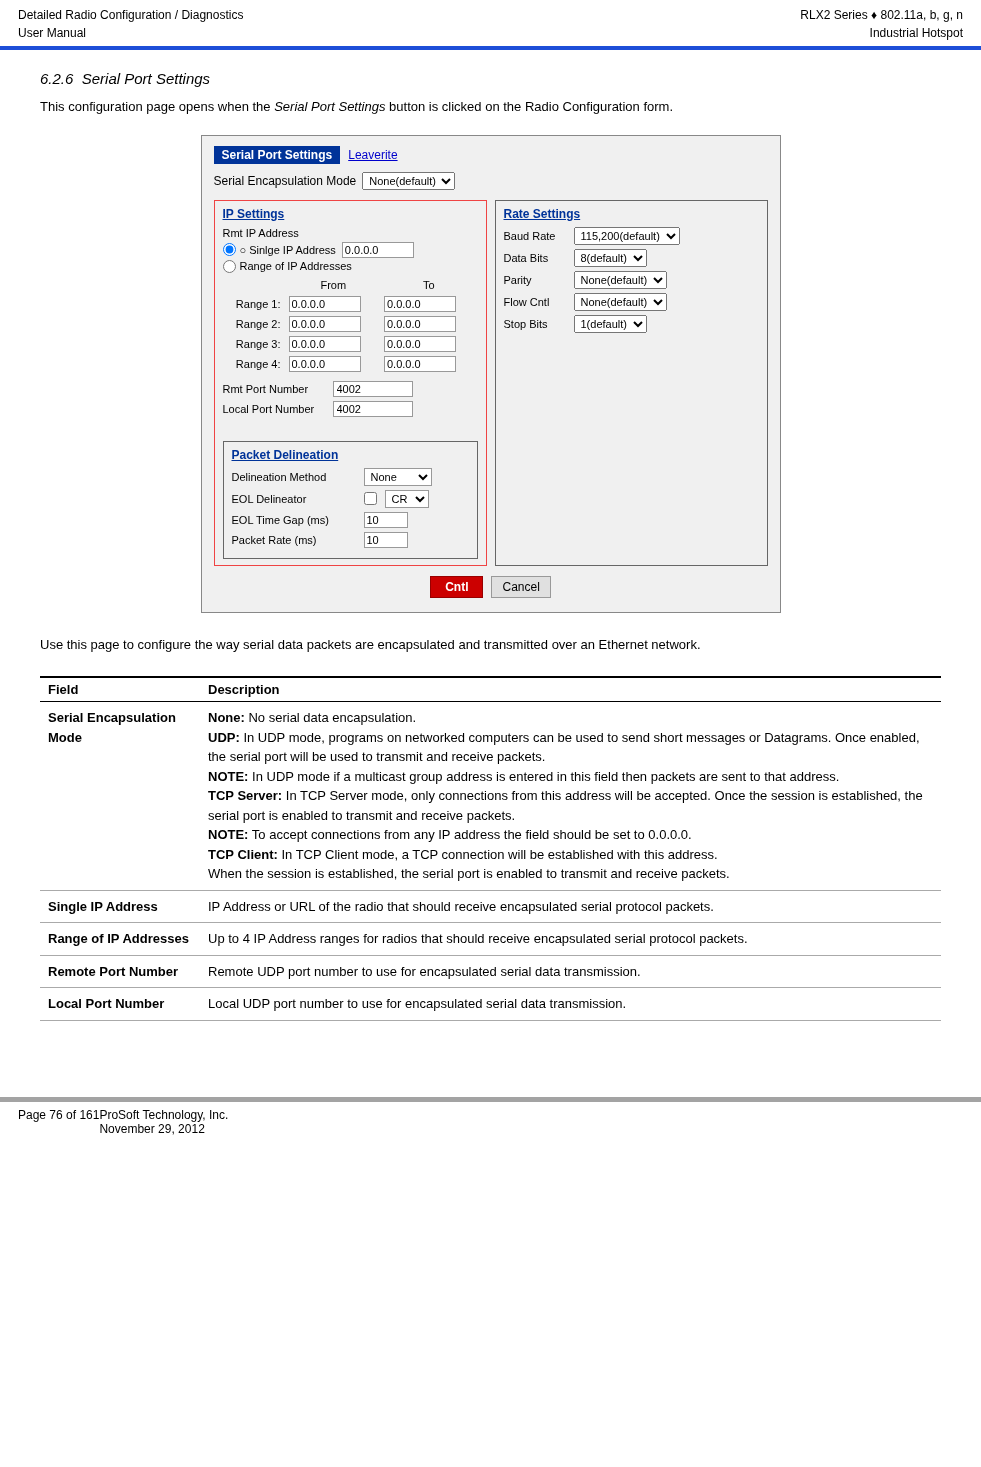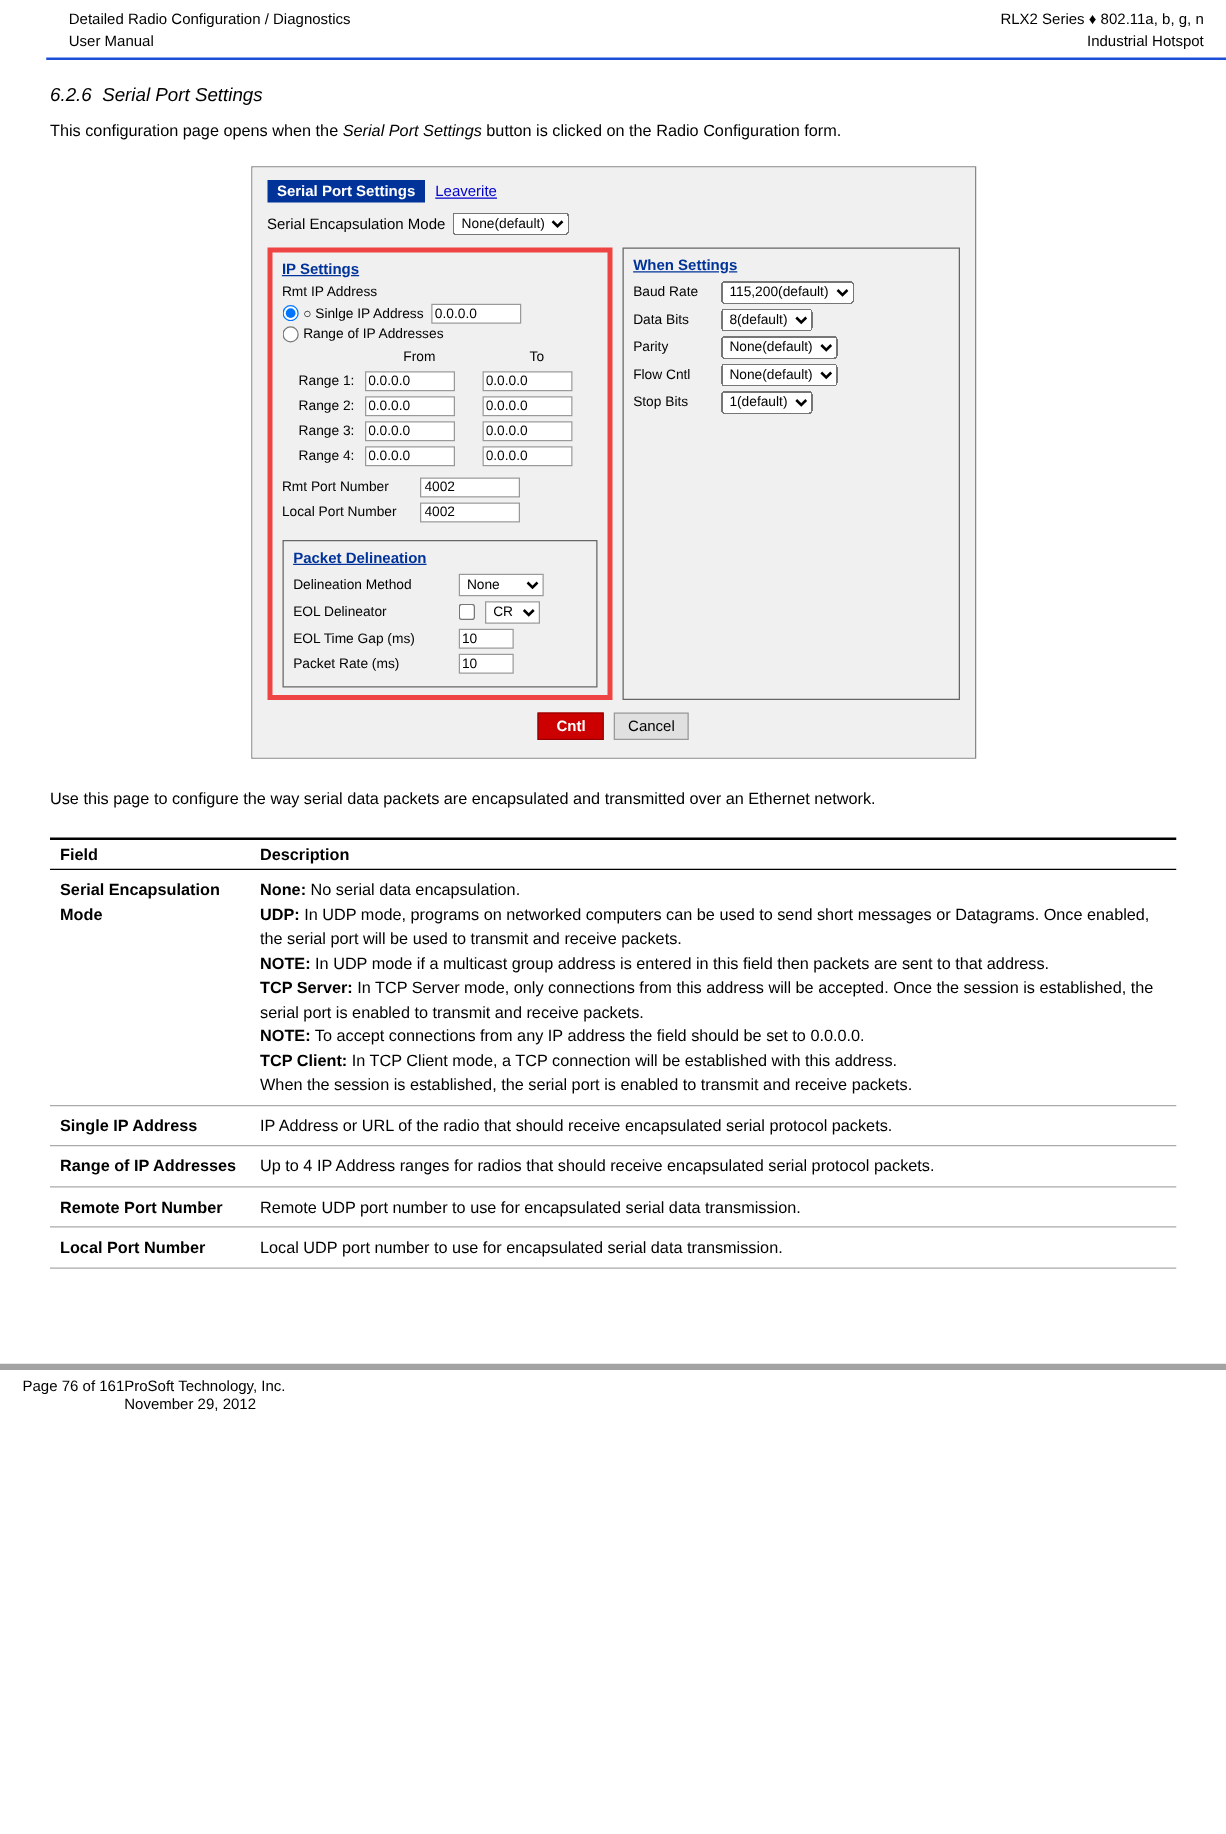--- a/index.html
+++ b/index.html
@@ -12,22 +12,21 @@
       min-height: 1467px;
       padding: 0;
     }
 
     
     .page-header {
       display: flex;
       justify-content: space-between;
       align-items: flex-start;
       padding: 6px 18px 4px 18px;
-      border-bottom: 2px solid #1d4ed8;
-      margin-left: 37px;
+      border-bottom: 4px solid #1d4ed8;
     }
     .page-header-left { font-size: 12px; line-height: 1.5; }
     .page-header-right { font-size: 12px; line-height: 1.5; text-align: right; }
 
     
     .content {
       padding: 20px 40px 20px 40px;
     }
 
     .section-title {
@@ -90,21 +89,21 @@
 
     
     .two-col {
       display: flex;
       gap: 8px;
       margin-bottom: 8px;
     }
 
     .ip-settings-box {
       flex: 1;
-      border: 4px solid #ef4444;
+      border: 1px solid #ef4444;
       padding: 6px 8px;
       background: #f0f0f0;
     }
     .port-settings-box {
       flex: 1;
       border: 1px solid #666;
       padding: 6px 8px;
       background: #f0f0f0;
     }
 
@@ -387,21 +386,21 @@
 
           <div class="rmt-local-row">
             <span class="rmt-local-label">Rmt Port Number</span>
             <input type="text" class="rmt-local-input" value="4002" style="">
           </div>
           <div class="rmt-local-row">
             <span class="rmt-local-label">Local Port Number</span>
             <input type="text" class="rmt-local-input" value="4002" style="">
           </div>
 
-          <div class="packet-section" style="margin-top:14px;">
+          <div class="packet-section" style="margin-top:24px;">
             <div class="packet-title">Packet Delineation</div>
 
             <div class="packet-row">
               <span class="packet-row-label">Delineation Method</span>
               <select style="width:68px;">
                 <option>None</option>
               </select>
             </div>
 
             <div class="packet-row">
@@ -419,21 +418,21 @@
 
             <div class="packet-row">
               <span class="packet-row-label">Packet Rate (ms)</span>
               <input type="text" value="10" style="width: 44px;">
             </div>
           </div>
 
         </div>
 
         <div class="port-settings-box">
-          <div class="settings-section-title">When Settings</div>
+          <div class="settings-section-title">Rate Settings</div>
 
           <div class="port-field-row">
             <span class="port-field-label">Baud Rate</span>
             <select class="port-field-select">
               <option>115,200(default)</option>
             </select>
           </div>
 
           <div class="port-field-row">
             <span class="port-field-label">Data Bits</span>

